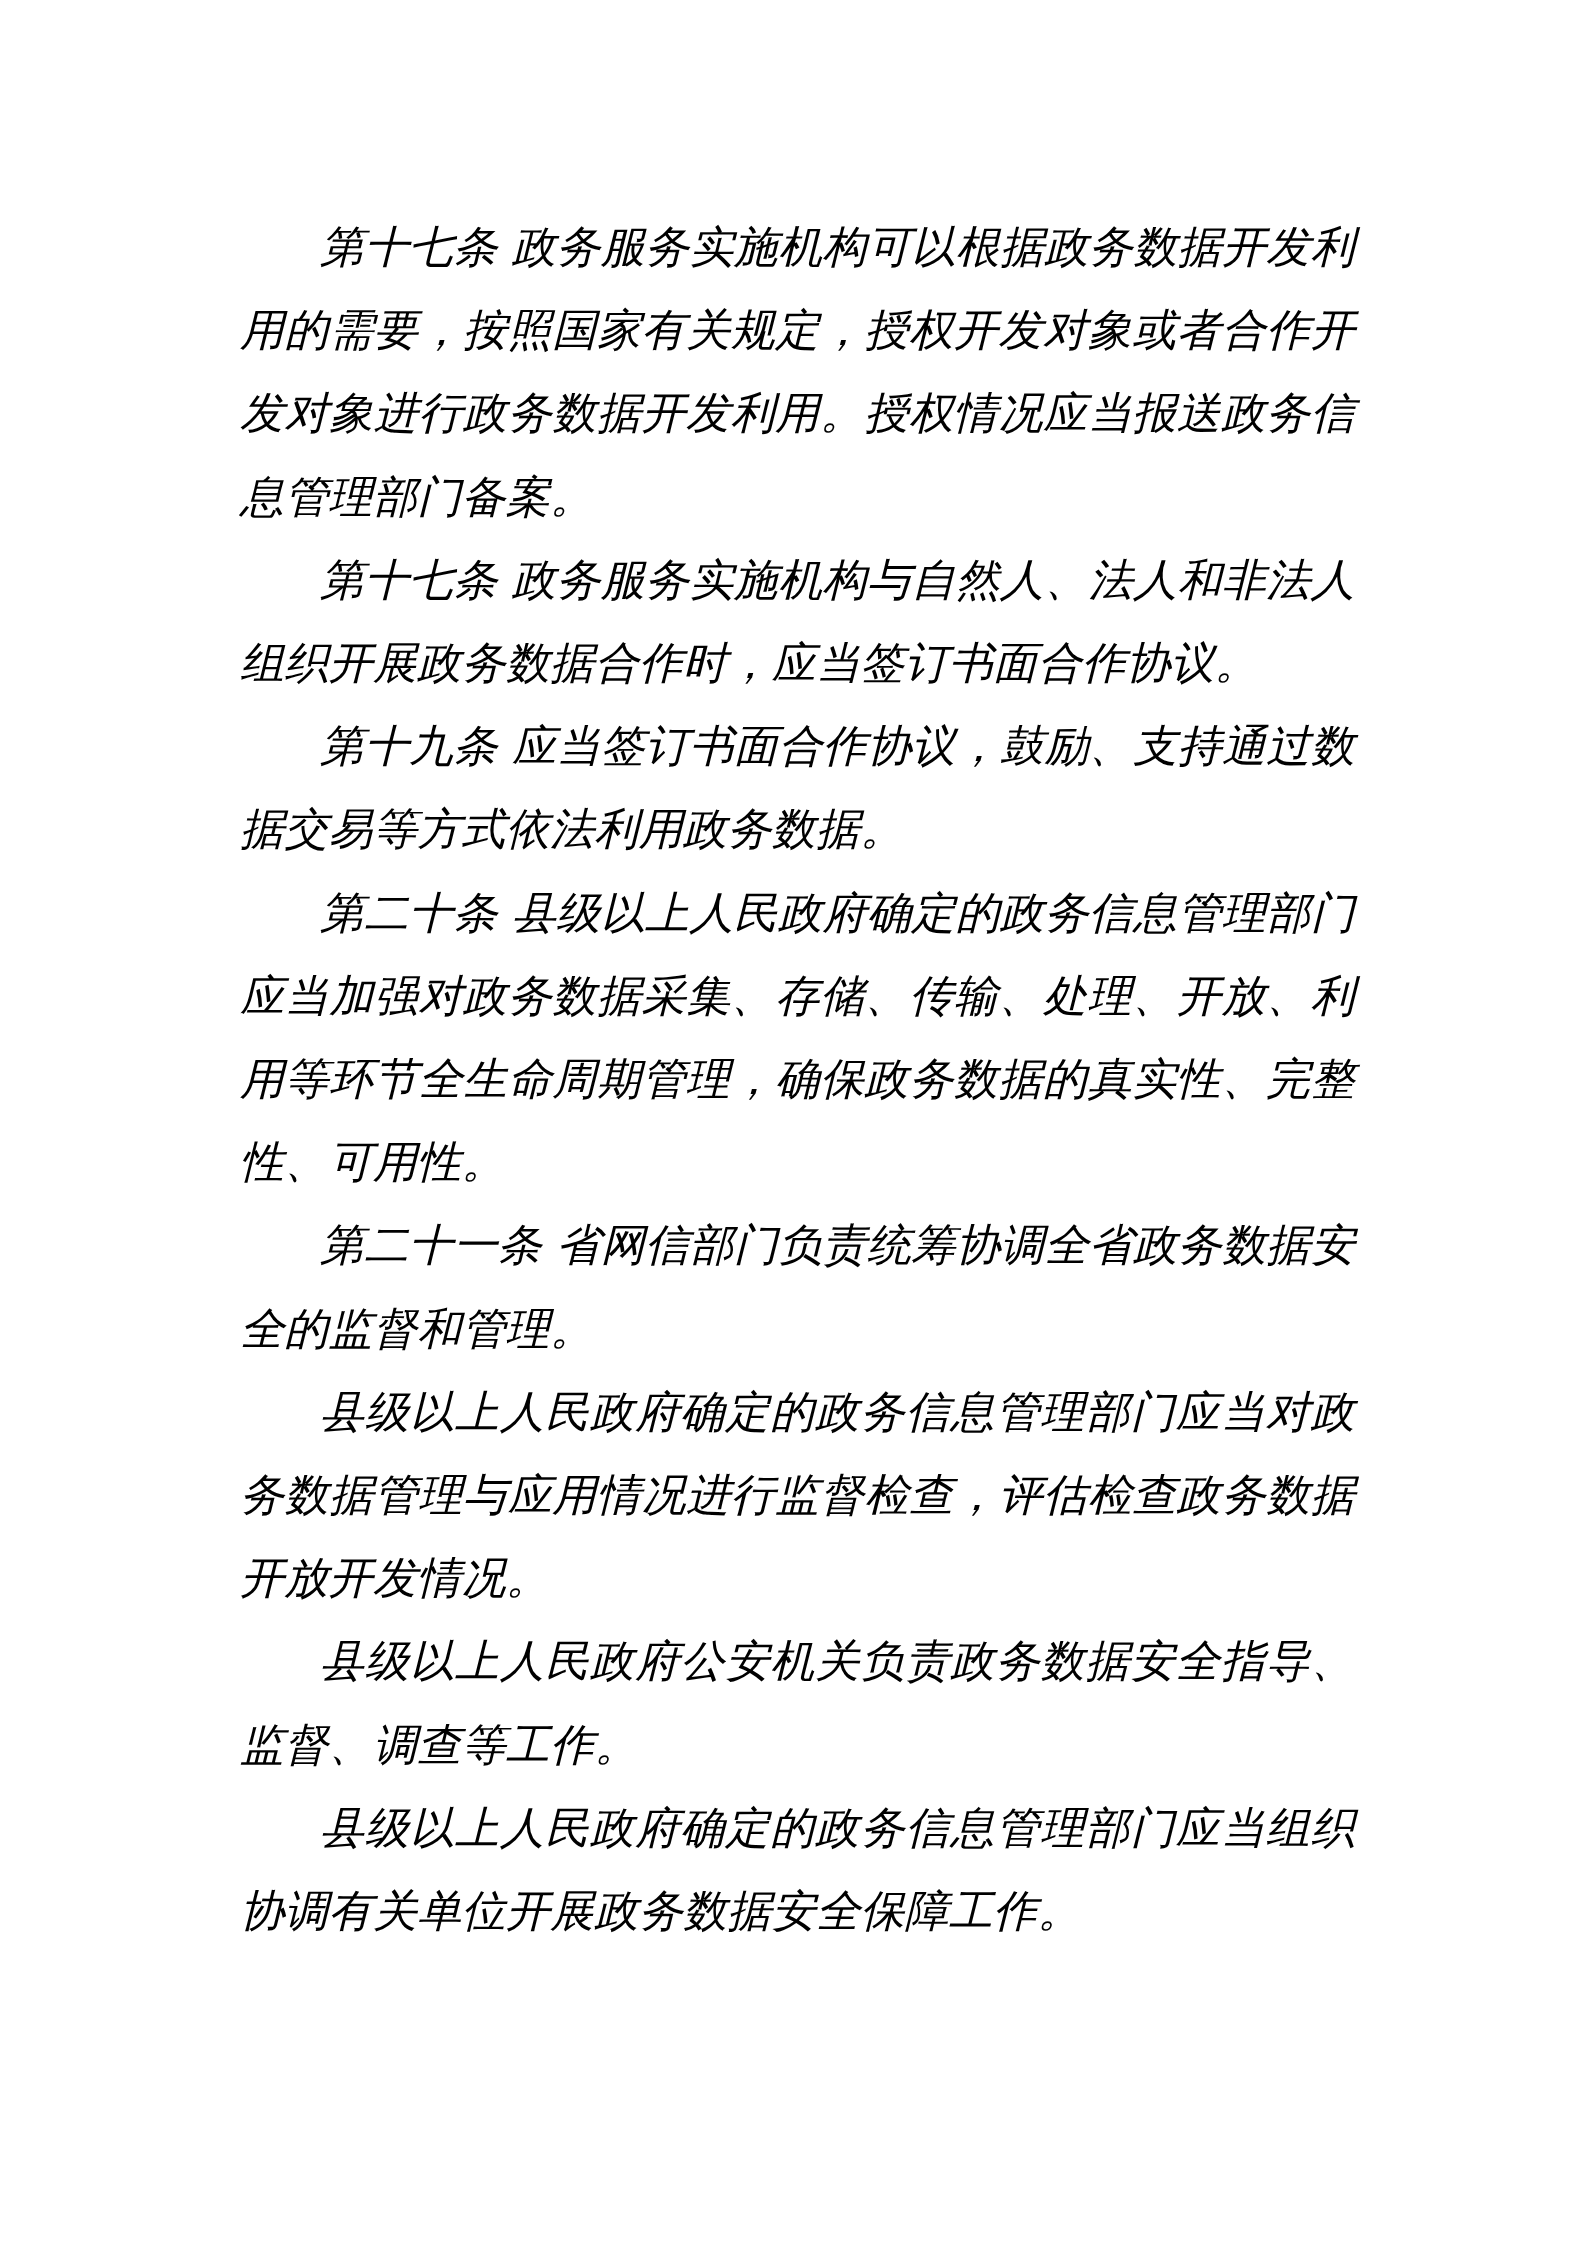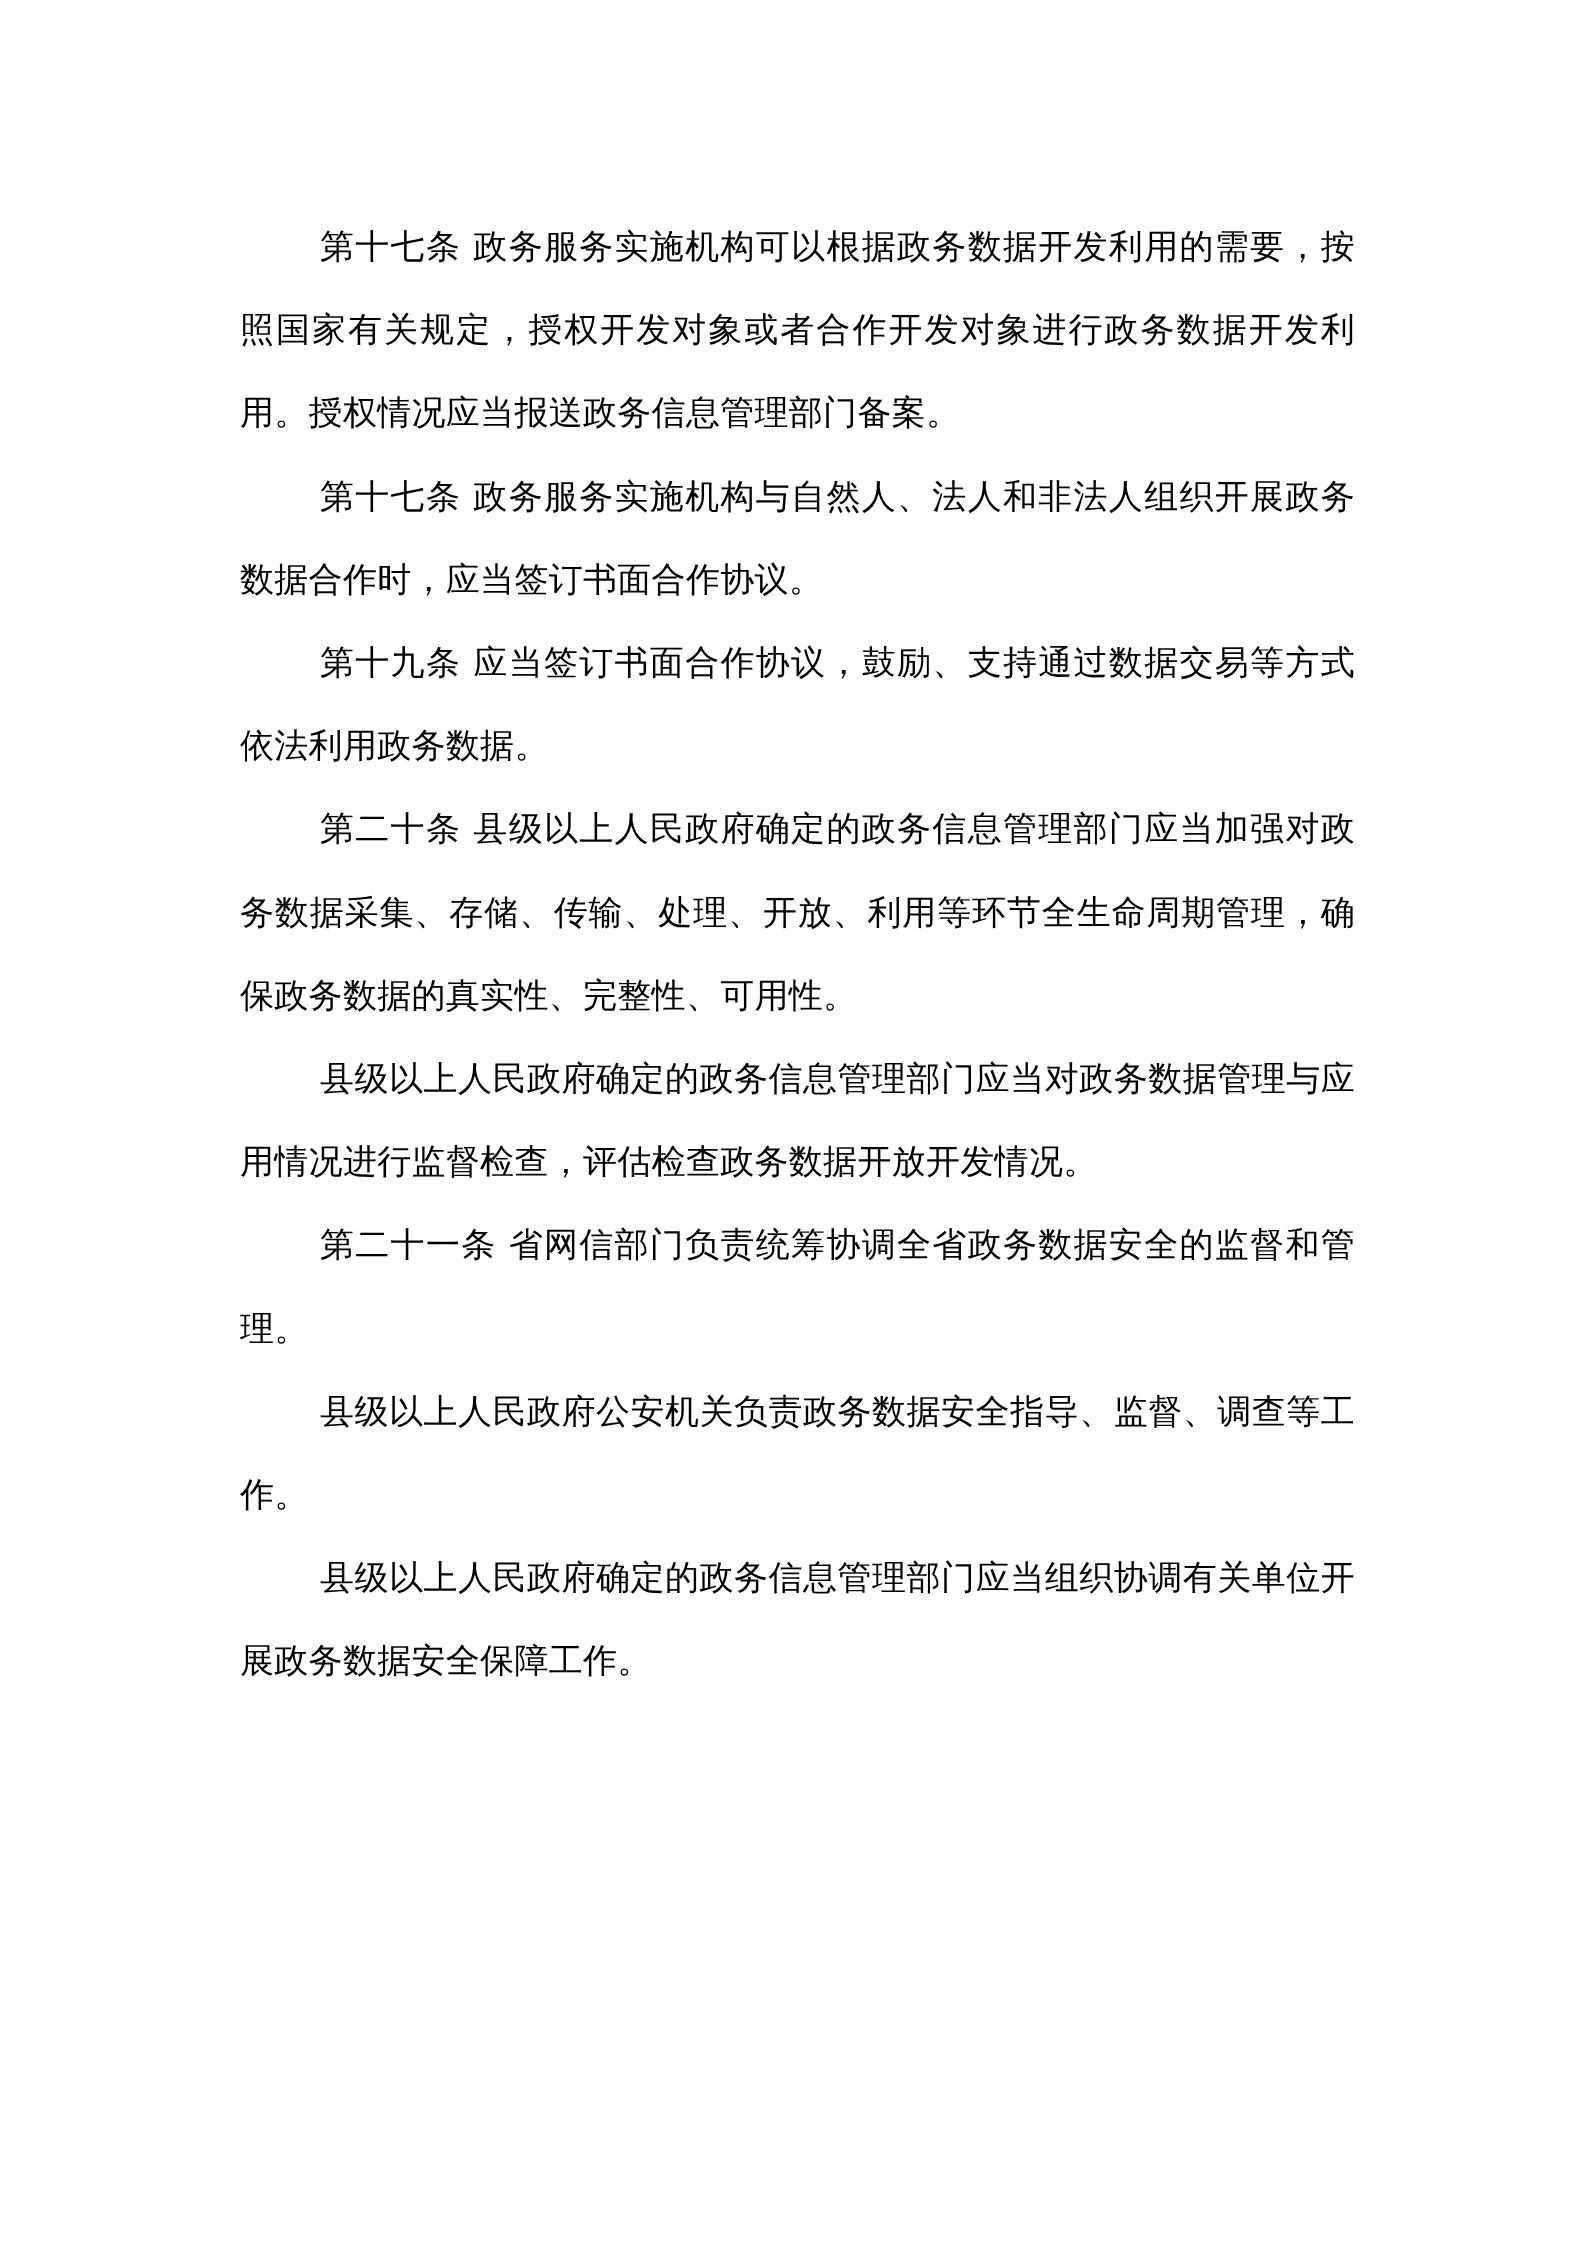--- a/index.html
+++ b/index.html
@@ -16,34 +16,35 @@
       color: #000000;
     }
     .page {
       position: absolute;
       left: 240px;
       top: 205px;
       width: 1115px;
     }
     .para {
       margin: 0;
-      font-size: 34px;
+      font-size: 44px;
       line-height: 83.2px;
       text-indent: 80px;
       text-align: justify;
       text-align-last: left;
       letter-spacing: 0.3px;
       word-break: break-all;
+      font-style: italic;
     }
   </style>
 </head>
 <body>
 
 <div class="page">
   <p class="para"><span>第十七条 政务服务实施机构可以根据政务数据开发利用的</span><span>需要，按照国家有关规定，授权开发对象或者合作开发对象进行</span><span>政务数据开发利用。授权情况应当报送政务信息管理部门备案。</span></p>
   <p class="para"><span>第十七条 政务服务实施机构与自然人、法人和非法人组织</span><span>开展政务数据合作时，应当签订书面合作协议。</span></p>
   <p class="para"><span>第十九条 应当签订书面合作协议，鼓励、支持通过数据</span><span>交易等方式依法利用政务数据。</span></p>
   <p class="para"><span>第二十条 县级以上人民政府确定的政务信息管理部门应当</span><span>加强对政务数据采集、存储、传输、处理、开放、利用等环节全</span><span>生命周期管理，确保政务数据的真实性、完整性、可用性。</span></p>
+  <p class="para"><span>第二十一条 省网信部门负责统筹协调全省政务数据安全的</span><span>监督和管理。</span></p>
   <p class="para"><span>县级以上人民政府确定的政务信息管理部门应当对政务数</span><span>据管理与应用情况进行监督检查，评估检查政务数据开放开发情</span><span>况。</span></p>
-  <p class="para"><span>第二十一条 省网信部门负责统筹协调全省政务数据安全的</span><span>监督和管理。</span></p>
   <p class="para"><span>县级以上人民政府公安机关负责政务数据安全指导、监督、</span><span>调查等工作。</span></p>
   <p class="para"><span>县级以上人民政府确定的政务信息管理部门应当组织协调</span><span>有关单位开展政务数据安全保障工作。</span></p>
 </div>
 
 </body></html>

